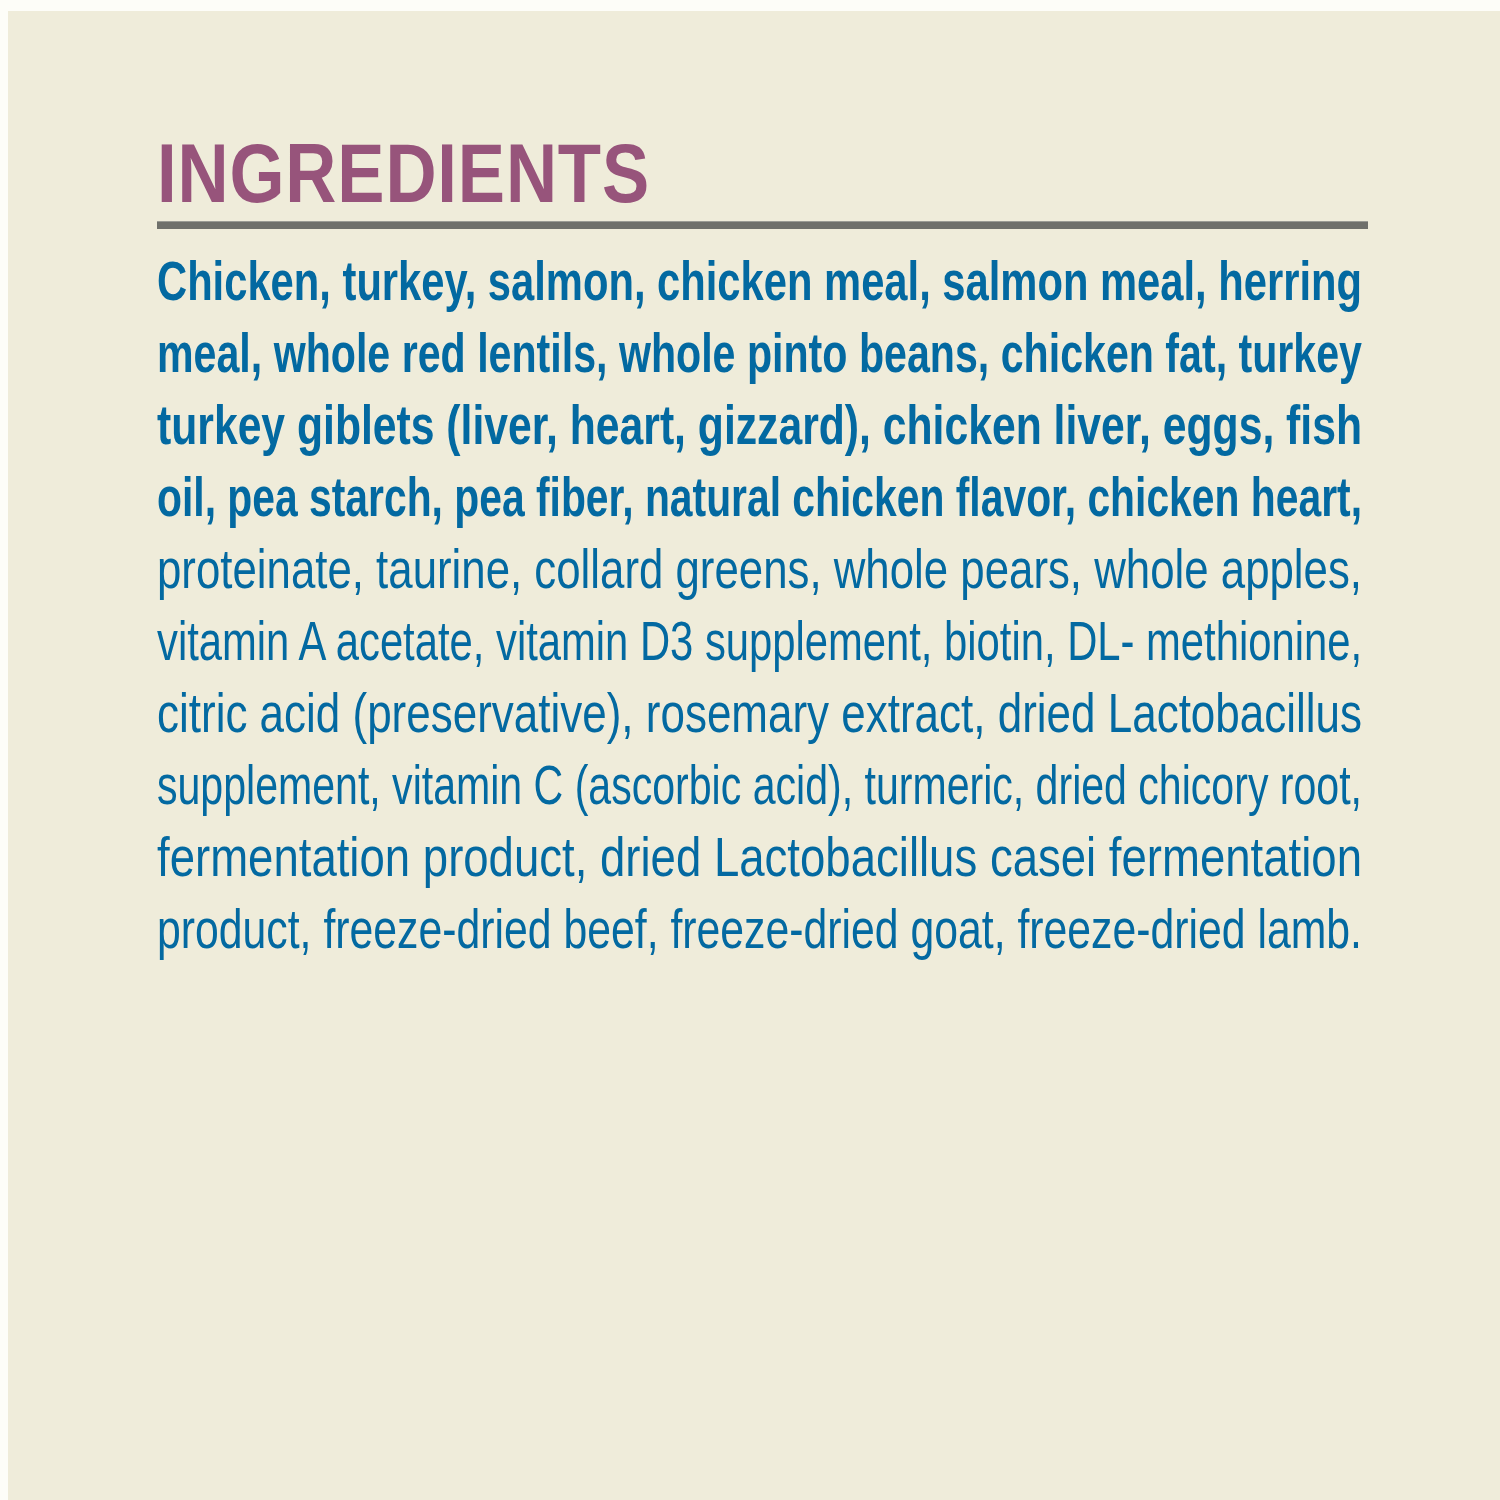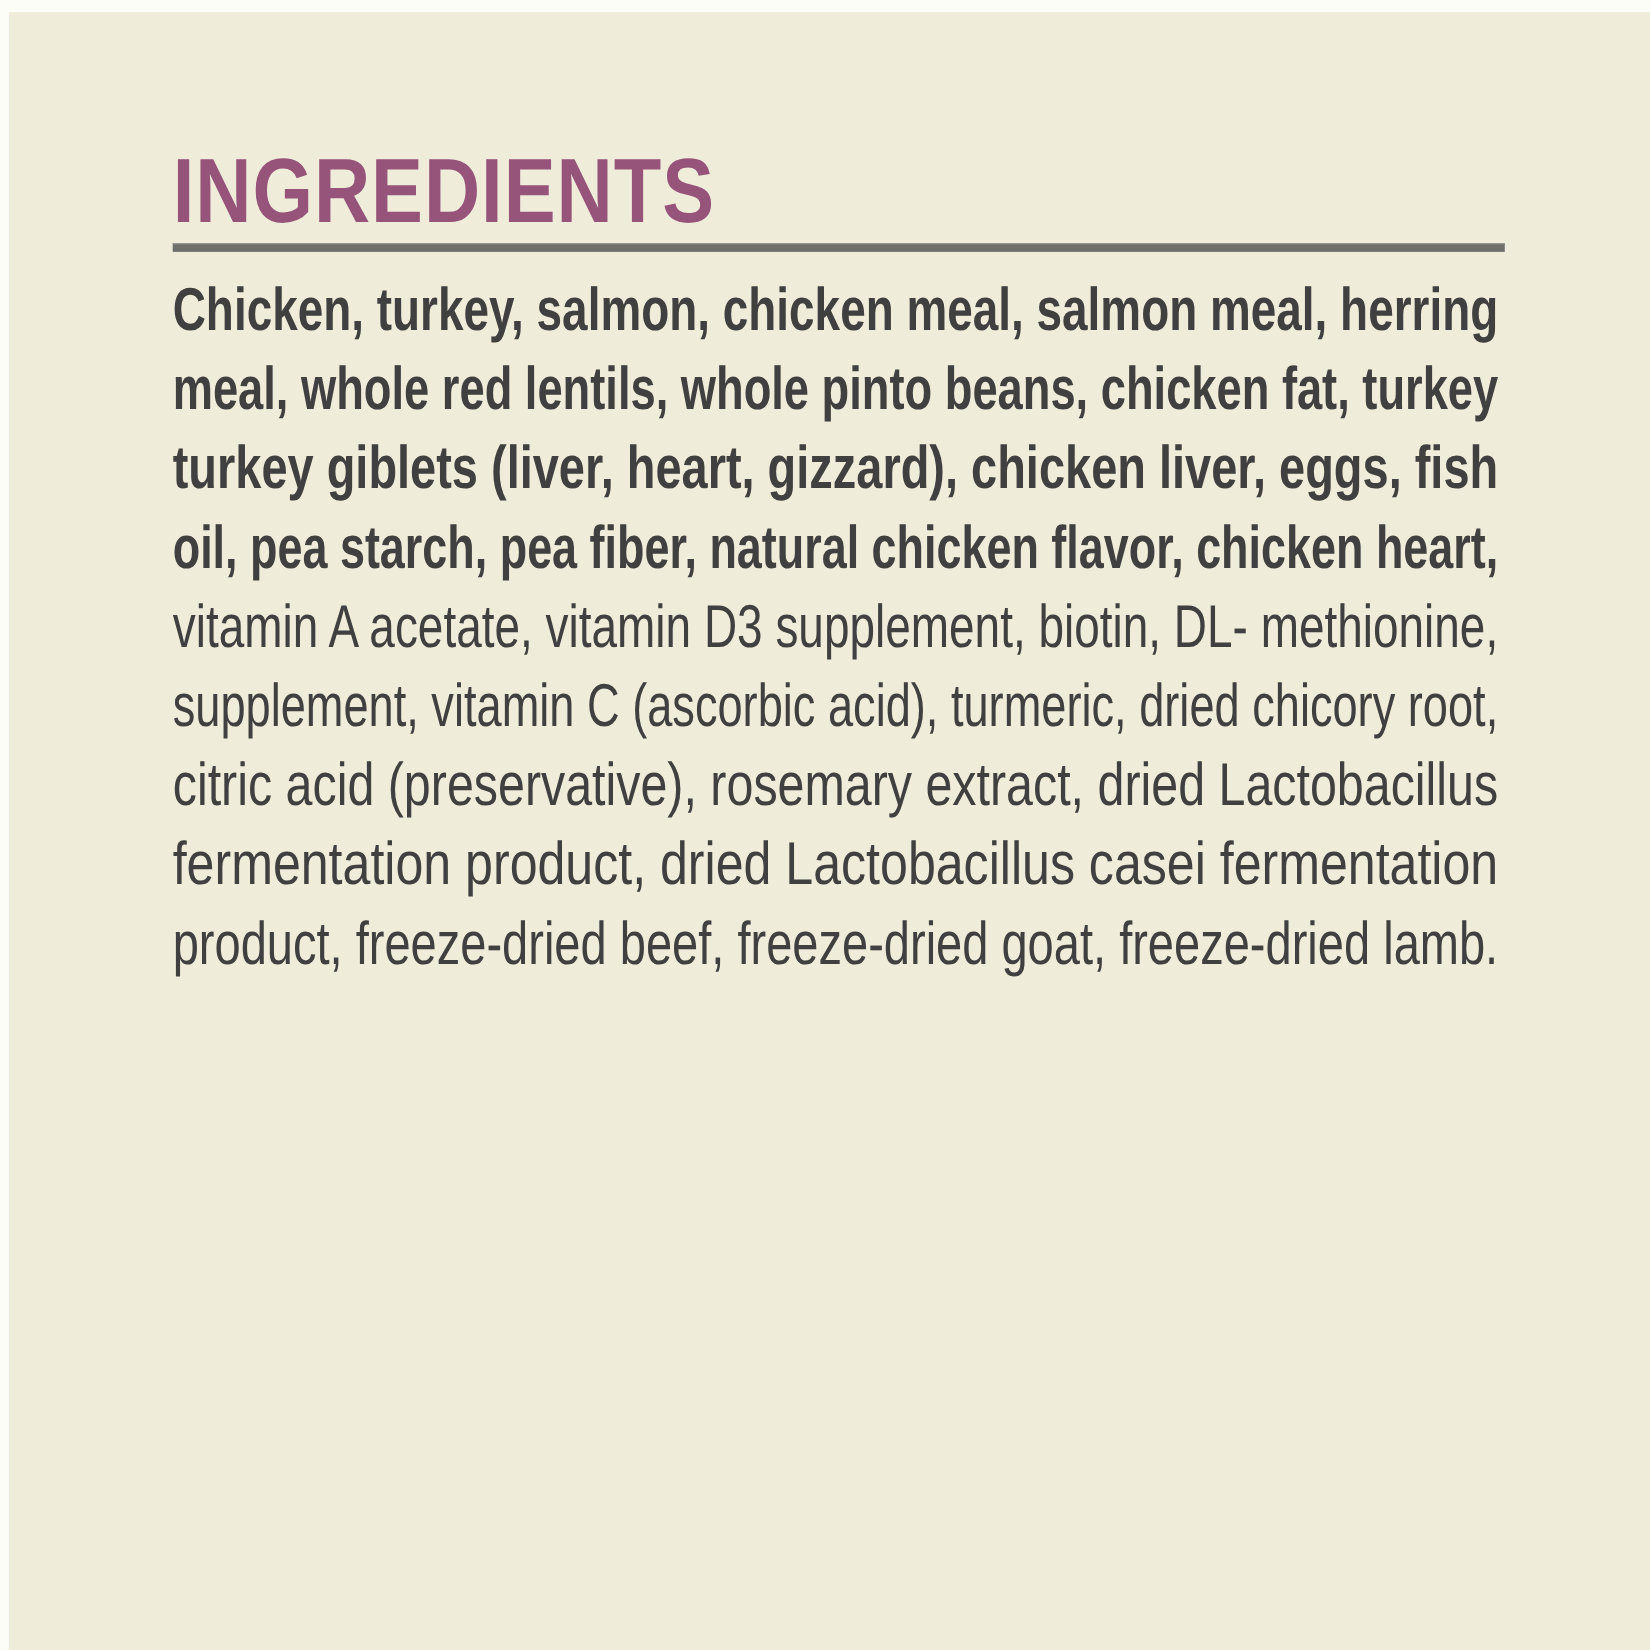--- a/index.html
+++ b/index.html
@@ -49,21 +49,21 @@
     width: 1211px;
     height: 7px;
     background: #6f706b;
     border-top: 1px solid #9a9b94;
   }
   .lines {
     position: absolute;
     top: 245px;
     left: 157px;
     width: 1205px;
-    color: #404040;
+    color: #0369a1;
   }
   .line {
     height: 72px;
     line-height: 72px;
     white-space: nowrap;
     overflow: visible;
   }
   .fit {
     display: inline-block;
     white-space: nowrap;
@@ -85,19 +85,20 @@
 
   <h1 class="heading"><span class="fit" style="transform: scaleX(0.852595); word-spacing: 0px;">INGREDIENTS</span></h1>
 
   <div class="divider"></div>
 
   <div class="lines" id="lines">
       <div class="line"><span class="fit" style="transform: scaleX(0.7586); word-spacing: 0px;"><span class="seg-bold">Chicken, turkey, salmon, chicken meal, salmon meal, herring</span></span></div>
       <div class="line"><span class="fit" style="transform: scaleX(0.748128); word-spacing: 0px;"><span class="seg-bold">meal, whole red lentils, whole pinto beans, chicken fat, turkey</span></span></div>
       <div class="line"><span class="fit" style="transform: scaleX(0.776035); word-spacing: 0px;"><span class="seg-bold">turkey giblets (liver, heart, gizzard), chicken liver, eggs, fish</span></span></div>
       <div class="line"><span class="fit" style="transform: scaleX(0.742395); word-spacing: 0px;"><span class="seg-bold">oil, pea starch, pea fiber, natural chicken flavor, chicken heart,</span></span></div>
+      <div class="line"><span class="fit" style="transform: scaleX(0.796209); word-spacing: 0px;"><span class="seg-reg">proteinate, taurine, collard greens, whole pears, whole apples,</span></span></div>
       <div class="line"><span class="fit" style="transform: scaleX(0.759459); word-spacing: 0px;"><span class="seg-reg">vitamin A acetate, vitamin D3 supplement, biotin, DL- methionine,</span></span></div>
+      <div class="line"><span class="fit" style="transform: scaleX(0.799643); word-spacing: 0px;"><span class="seg-reg">citric acid (preservative), rosemary extract, dried Lactobacillus</span></span></div>
       <div class="line"><span class="fit" style="transform: scaleX(0.746643); word-spacing: 0px;"><span class="seg-reg">supplement, vitamin C (ascorbic acid), turmeric, dried chicory root,</span></span></div>
-      <div class="line"><span class="fit" style="transform: scaleX(0.799643); word-spacing: 0px;"><span class="seg-reg">citric acid (preservative), rosemary extract, dried Lactobacillus</span></span></div>
       <div class="line"><span class="fit" style="transform: scaleX(0.828036); word-spacing: 0px;"><span class="seg-reg">fermentation product, dried Lactobacillus casei fermentation</span></span></div>
       <div class="line"><span class="fit" style="transform: scaleX(0.777419); word-spacing: 0px;"><span class="seg-reg">product, freeze-dried beef, freeze-dried goat, freeze-dried lamb.</span></span></div>
     </div>
 </div>
 
 </body></html>

